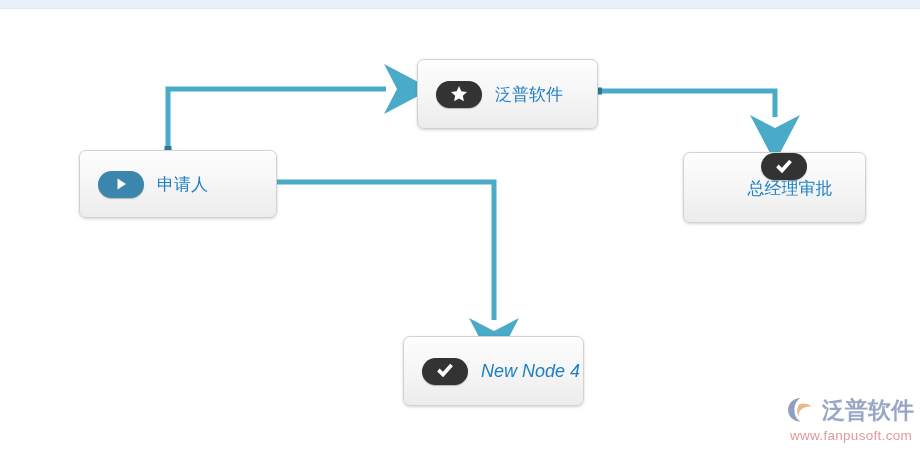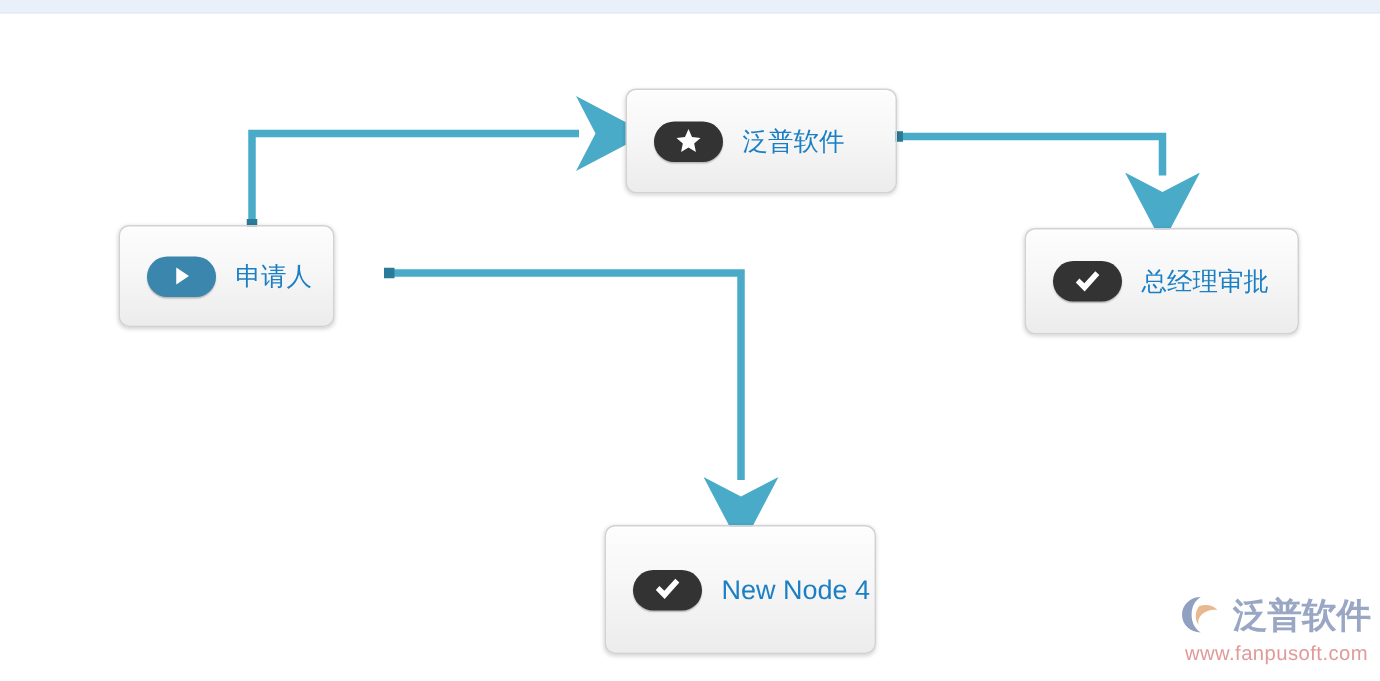--- a/index.html
+++ b/index.html
@@ -129,48 +129,48 @@
 
     <g>
       <path d="M259,182 L494,182 L494,320" fill="none" stroke="#4aabc9" stroke-width="5" stroke-linecap="butt" stroke-linejoin="miter" marker-end="url(#arrowDown)"></path>
       <rect x="256" y="178.5" width="7" height="7" fill="#2a7a99"></rect>
     </g>
 
     <rect x="772.5" y="144" width="5" height="10" fill="#4aabc9"></rect>
     <rect x="491.5" y="344" width="5" height="8" fill="#4aabc9"></rect>
   </svg>
 
-  <div class="node" style="left:79px; top:150px; width:144px; height:68px;">
+  <div class="node" style="left:79px; top:150px; width:198px; height:68px;">
     <div class="node-icon start">
       <svg width="16" height="16" viewBox="0 0 16 16" aria-hidden="true">
         <path d="M4.5,2.4 L13,8 L4.5,13.6 Z" fill="#ffffff"></path>
       </svg>
     </div>
     <div class="node-label">申请人</div>
   </div>
 
   <div class="node" style="left:417px; top:59px; width:181px; height:70px;">
     <div class="node-icon">
       <svg width="18" height="18" viewBox="0 0 20 20" aria-hidden="true">
         <path d="M10,1.2 L12.6,7.0 L18.9,7.7 L14.2,11.9 L15.5,18.1 L10,14.9 L4.5,18.1 L5.8,11.9 L1.1,7.7 L7.4,7.0 Z" fill="#ffffff"></path>
       </svg>
     </div>
     <div class="node-label">泛普软件</div>
   </div>
 
-  <div class="node" style="left:683px; top:152px; width:183px; height:71px;">
+  <div class="node" style="left:683px; top:152px; width:183px; height:71px;flex-direction:column;">
     <div class="node-icon">
       <svg width="20" height="18" viewBox="0 0 20 18" aria-hidden="true">
         <path d="M2.2,9.4 L4.6,6.6 L7.9,9.8 L15.2,1.8 L17.9,4.3 L8.1,15.3 Z" fill="#ffffff"></path>
       </svg>
     </div>
     <div class="node-label">总经理审批</div>
   </div>
 
-  <div class="node" style="left:403px; top:350px; width:181px; height:86px;">
+  <div class="node" style="left:403px; top:336px; width:181px; height:70px;font-style:italic;">
     <div class="node-icon">
       <svg width="20" height="18" viewBox="0 0 20 18" aria-hidden="true">
         <path d="M2.2,9.4 L4.6,6.6 L7.9,9.8 L15.2,1.8 L17.9,4.3 L8.1,15.3 Z" fill="#ffffff"></path>
       </svg>
     </div>
     <div class="node-label latin">New Node 4</div>
   </div>
 
   <div class="watermark">
     <div class="wm-row">

